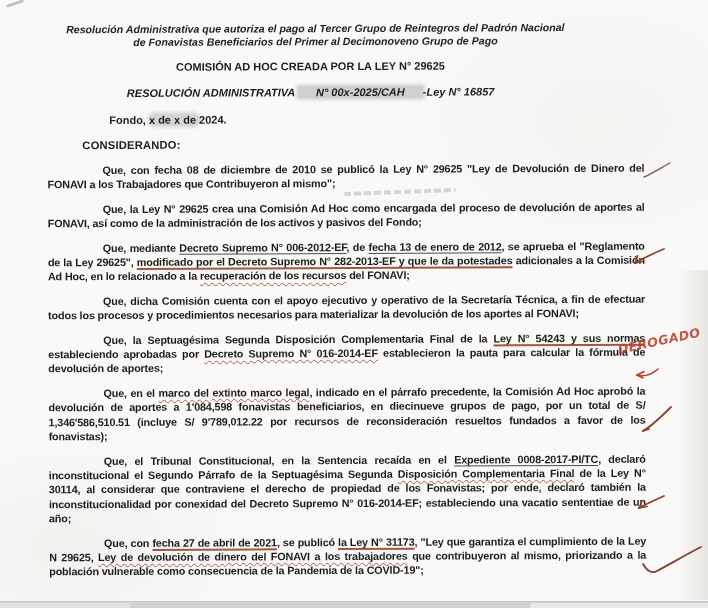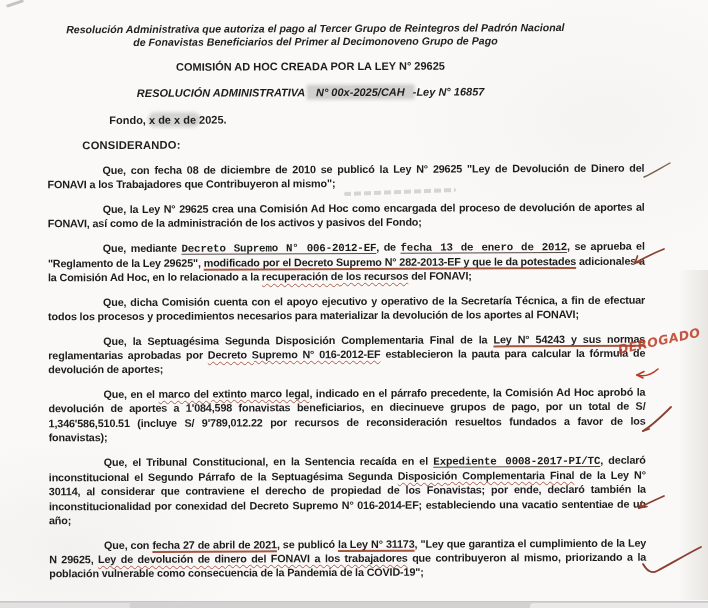--- a/index.html
+++ b/index.html
@@ -13,31 +13,31 @@
     color:#1e1e1e;
   }
   .doc{position:absolute;left:0;top:0;width:708px;padding:22px 63px 0 48px;box-sizing:border-box;transform:rotate(-0.25deg);}
   .subject{
     font-style:italic;font-weight:700;font-size:10.6px;line-height:13px;
     text-align:center;max-width:505px;margin:0 auto 12px auto;
     padding-right:60px;color:#222;
   }
   .commission{font-weight:700;font-size:11px;text-align:center;margin:0 70px 14px 0;color:#1d1d1d;}
   .resolution{font-style:italic;font-weight:700;font-size:11px;text-align:center;margin:0 70px 15px 0;color:#1d1d1d;}
-  .hl{background:rgba(168,168,168,0.50);box-shadow:0 0 3px 2px rgba(168,168,168,0.40);border-radius:1px;padding:0 8px;}
+  .hl{background:rgba(168,168,168,0.50);box-shadow:0 0 3px 2px rgba(168,168,168,0.40);border-radius:1px;padding:0 18px;}
   .dateline{font-weight:700;font-size:11px;margin:0 0 13px 62px;}
   .smudge{background:rgba(166,166,166,0.45);box-shadow:0 0 3px 2px rgba(166,166,166,0.35);border-radius:6px;}
   .considerando{font-weight:700;font-size:11.2px;margin:0 0 12px 35px;letter-spacing:0.2px;}
   .body-par{
     font-weight:700;font-size:10.8px;line-height:14.4px;letter-spacing:-0.15px;
     text-align:justify;text-indent:55px;margin:0 0 10px 0;color:#1c1c1c;
   }
   .body-par span{text-decoration-skip-ink:none;}
   .u-red{text-decoration:underline;text-decoration-color:rgba(154,62,40,0.88);text-decoration-thickness:1.8px;text-underline-offset:2px;}
-  .u-dark{text-decoration:underline;text-decoration-color:rgba(62,50,44,0.88);text-decoration-thickness:1.4px;text-underline-offset:2px;font-family:Liberation Mono, monospace;}
+  .u-dark{text-decoration:underline;text-decoration-color:rgba(62,50,44,0.88);text-decoration-thickness:1.4px;text-underline-offset:2px;}
   .u-wavy{text-decoration:underline;text-decoration-style:wavy;text-decoration-color:rgba(154,62,40,0.80);text-decoration-thickness:1px;text-underline-offset:2px;}
   .it{}
   
   .corner-mark{position:absolute;left:6px;top:2px;width:18px;height:3px;background:#8e8e8e;transform:rotate(-18deg);opacity:.5;border-radius:2px;}
   .right-shade{position:absolute;right:0;top:270px;width:30px;height:330px;background:linear-gradient(to left, rgba(185,180,172,0.28), rgba(185,180,172,0));}
   .scribble{
     position:absolute;left:344px;top:190px;width:112px;height:4px;opacity:.55;transform:rotate(-2deg);
     background:repeating-linear-gradient(90deg, rgba(130,130,130,.55) 0 7px, rgba(130,130,130,0) 7px 10px);
     border-radius:2px;
   }
@@ -59,28 +59,28 @@
 
 <div class="page">
 
   <div class="corner-mark"></div>
   <div class="right-shade"></div>
 
   <div class="doc">
     <p class="subject">Resolución Administrativa que autoriza el pago al Tercer Grupo de Reintegros del Padrón Nacional de Fonavistas Beneficiarios del Primer al Decimonoveno Grupo de Pago</p>
     <p class="commission">COMISIÓN AD HOC CREADA POR LA LEY N° 29625</p>
     <p class="resolution"><span>RESOLUCIÓN ADMINISTRATIVA </span><span class="hl">N° 00x-2025/CAH</span><span>-Ley N° 16857</span></p>
-    <p class="dateline"><span>Fondo, </span><span class="smudge">x de x de </span><span>2025.</span></p>
+    <p class="dateline"><span>Fondo, </span><span class="smudge">x de x de </span><span>2024.</span></p>
     <p class="considerando">CONSIDERANDO:</p>
     <div id="paragraphs">
         <p class="body-par"><span>Que, con fecha 08 de diciembre de 2010 se publicó la Ley N° 29625 "Ley de Devolución de Dinero del FONAVI a los Trabajadores que Contribuyeron al mismo";</span></p>
         <p class="body-par"><span>Que, la Ley N° 29625 crea una Comisión Ad Hoc como encargada del proceso de devolución de aportes al FONAVI, así como de la administración de los activos y pasivos del Fondo;</span></p>
         <p class="body-par"><span>Que, mediante </span><span class="u-dark">Decreto Supremo N° 006-2012-EF</span><span>, de </span><span class="u-dark">fecha 13 de enero de 2012</span><span>, se aprueba el "Reglamento de la Ley 29625", </span><span class="u-red">modificado por el Decreto Supremo N° 282-2013-EF y que le da potestades</span><span> adicionales a la Comisión Ad Hoc, en lo relacionado a la </span><span class="u-wavy">recuperación de los recursos</span><span> del FONAVI;</span></p>
         <p class="body-par"><span>Que, dicha Comisión cuenta con el apoyo ejecutivo y operativo de la Secretaría Técnica, a fin de efectuar todos los procesos y procedimientos necesarios para materializar la devolución de los aportes al FONAVI;</span></p>
-        <p class="body-par"><span>Que, la Septuagésima Segunda Disposición Complementaria Final de la </span><span class="u-red">Ley N° 54243 y sus normas</span><span> reglamentarias aprobadas por </span><span class="u-wavy">Decreto Supremo N° 016-2012-EF</span><span> establecieron la pauta para calcular la fórmula de devolución de aportes;</span></p>
+        <p class="body-par"><span>Que, la Septuagésima Segunda Disposición Complementaria Final de la </span><span class="u-red">Ley N° 54243 y sus normas</span><span> estableciendo aprobadas por </span><span class="u-wavy">Decreto Supremo N° 016-2014-EF</span><span> establecieron la pauta para calcular la fórmula de devolución de aportes;</span></p>
         <p class="body-par"><span>Que, en el </span><span class="u-wavy">marco del extinto marco legal</span><span>, indicado en el párrafo precedente, la Comisión Ad Hoc aprobó la devolución de aportes a 1'084,598 fonavistas beneficiarios, en diecinueve grupos de pago, por un total de S/ 1,346'586,510.51 (incluye S/ 9'789,012.22 por recursos de reconsideración resueltos fundados a favor de los fonavistas);</span></p>
         <p class="body-par"><span>Que, el Tribunal Constitucional, en la Sentencia recaída en el </span><span class="u-dark">Expediente 0008-2017-PI/TC</span><span>, declaró inconstitucional el Segundo Párrafo de la Septuagésima Segunda </span><span class="u-wavy">Disposición Complementaria Final</span><span> de la Ley N° 30114, al considerar que contraviene el derecho de propiedad de los Fonavistas; por ende, declaró también la inconstitucionalidad por conexidad del Decreto Supremo N° 016-2014-EF; estableciendo una </span><span class="it">vacatio sententiae</span><span> de un año;</span></p>
         <p class="body-par"><span>Que, con </span><span class="u-red">fecha 27 de abril de 2021</span><span>, se publicó </span><span class="u-red">la Ley N° 31173</span><span>, "Ley que garantiza el cumplimiento de la Ley N 29625, </span><span class="u-wavy">Ley de devolución de dinero del FONAVI a los trabajadores</span><span> que contribuyeron al mismo, priorizando a la población vulnerable como consecuencia de la Pandemia de la COVID-19";</span></p>
       </div>
   </div>
 
   <div class="scribble"></div>
 
   <svg class="mark" style="left:642px;top:160px;" width="30" height="20" viewBox="0 0 30 20">
     <path d="M2 17 C9 14 17 9 28 3" stroke="#75604f" stroke-width="1.4"></path>

